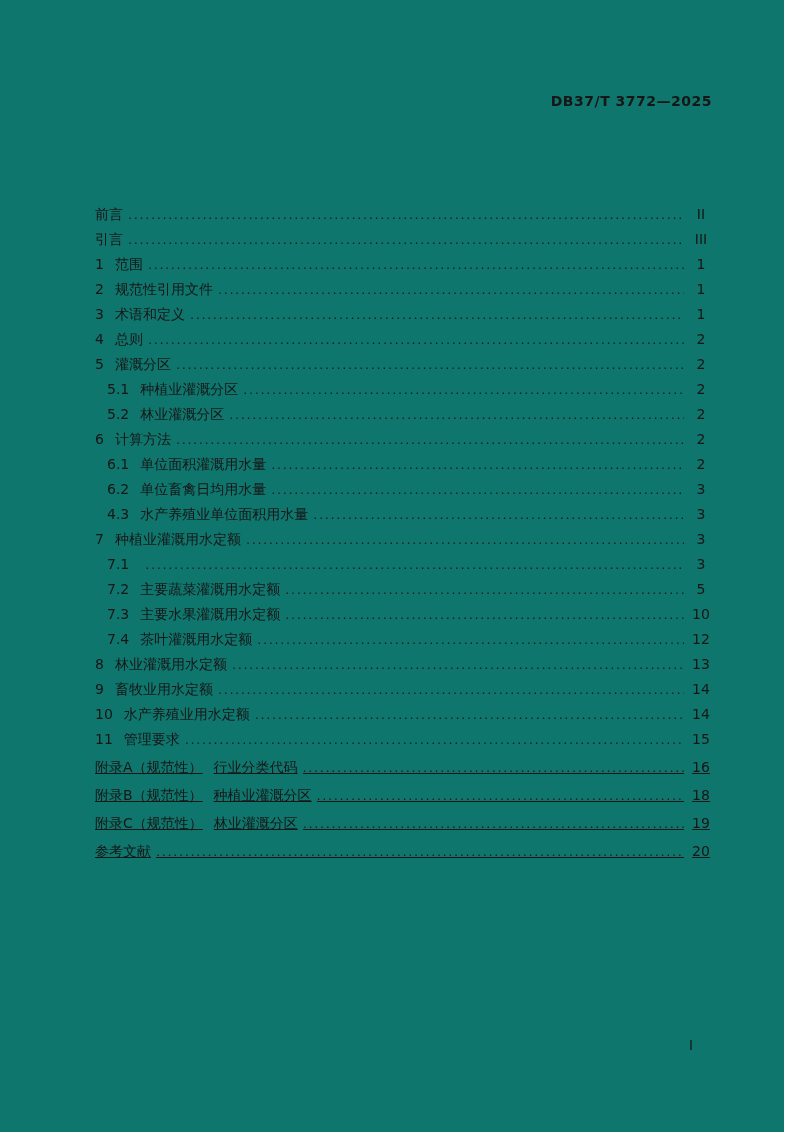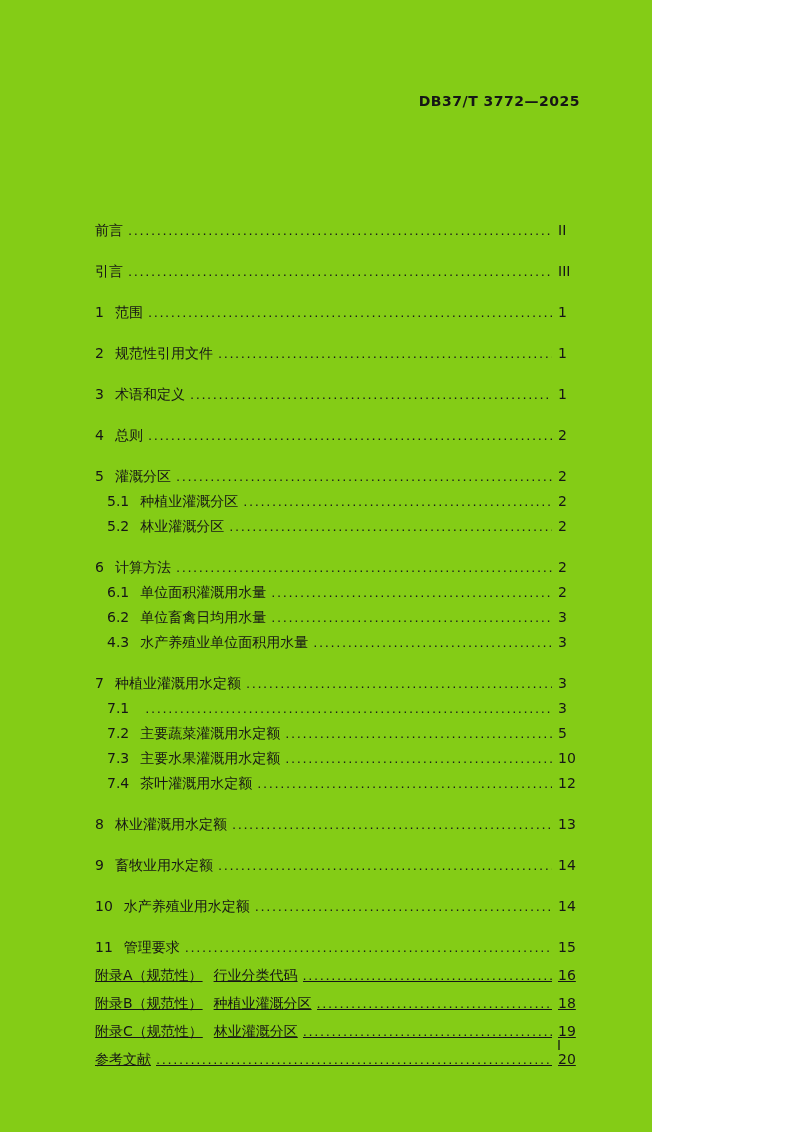--- a/index.html
+++ b/index.html
@@ -2,23 +2,23 @@
 <html><head>
 <meta charset="utf-8">
 <style>
   html, body {
     margin: 0;
     padding: 0;
     background: #ffffff;
   }
   .page {
     position: relative;
-    width: 652px;
+    width: 784px;
     height: 1132px;
-    background: #84cc16;
+    background: #0f766e;
     color: #161616;
     font-family: "DejaVu Sans", sans-serif;
     overflow: hidden;
   }
   .doc-header {
     position: absolute;
     top: 93px;
     right: 72px;
     font-size: 14px;
     font-weight: 600;
@@ -40,21 +40,21 @@
     position: absolute;
     top: 200px;
     left: 95px;
     right: 72px;
   }
   .entry {
     display: flex;
     align-items: baseline;
     line-height: 21px;
     font-size: 14px;
-    margin-top: 20px;
+    margin-top: 4px;
     white-space: nowrap;
   }
   .entry.level-1 {
     margin-top: 4px;
     padding-left: 12px;
   }
   .entry.appendix {
     margin-top: 7px;
     text-decoration: underline;
   }
@@ -71,21 +71,21 @@
     white-space: nowrap;
     margin-left: 5px;
     font-size: 13px;
     letter-spacing: 1.6px;
     color: #1c1c1c;
   }
   .entry .pageno {
     flex: none;
     margin-left: 6px;
     min-width: 22px;
-    text-align: left;
+    text-align: center;
   }
   .footer-pagenum {
     position: absolute;
     top: 1037px;
     right: 90px;
     font-size: 13.5px;
     letter-spacing: 1px;
   }
 </style>
 </head>

